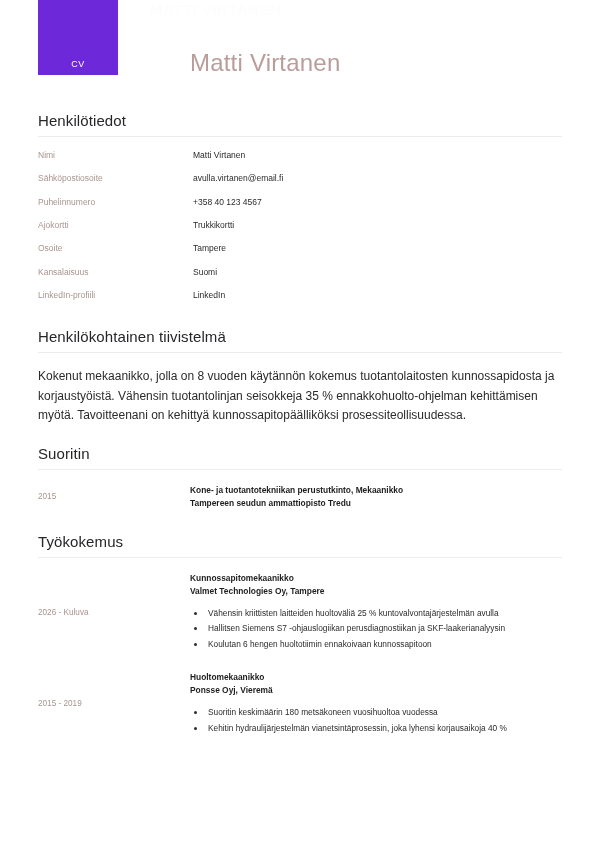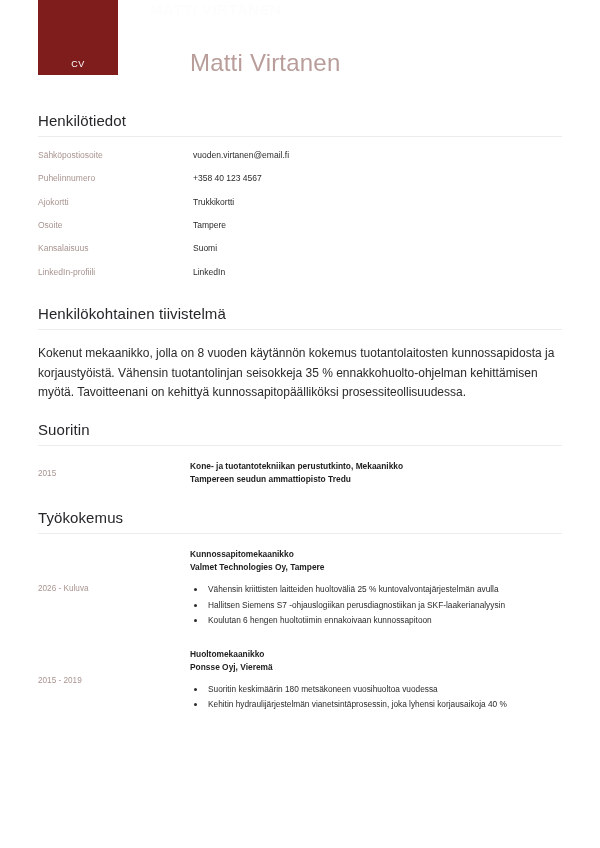--- a/index.html
+++ b/index.html
@@ -32,21 +32,21 @@
     height: 100px;
     padding: 0 38px;
     box-sizing: border-box;
   }
   .logo-block {
     position: absolute;
     left: 38px;
     top: 0;
     width: 80px;
     height: 75px;
-    background: #7f1d1d;
+    background: #6d28d9;
     display: flex;
     align-items: flex-end;
     justify-content: center;
     padding-bottom: 6px;
     box-sizing: border-box;
   }
   .logo-text {
     color: #ffffff;
     font-size: 9px;
     letter-spacing: 0.4px;
@@ -189,22 +189,26 @@
   </div>
 
   <div class="content">
 
     <div class="section sp-personal">
       <div class="section-title">Henkilötiedot</div>
       <div class="section-rule"></div>
       <table class="details">
         <tbody>
           <tr>
+            <td class="label">Nimi</td>
+            <td class="value">Matti Virtanen</td>
+          </tr>
+          <tr>
             <td class="label">Sähköpostiosoite</td>
-            <td class="value">vuoden.virtanen@email.fi</td>
+            <td class="value">avulla.virtanen@email.fi</td>
           </tr>
           <tr>
             <td class="label">Puhelinnumero</td>
             <td class="value">+358 40 123 4567</td>
           </tr>
           <tr>
             <td class="label">Ajokortti</td>
             <td class="value">Trukkikortti</td>
           </tr>
           <tr>

